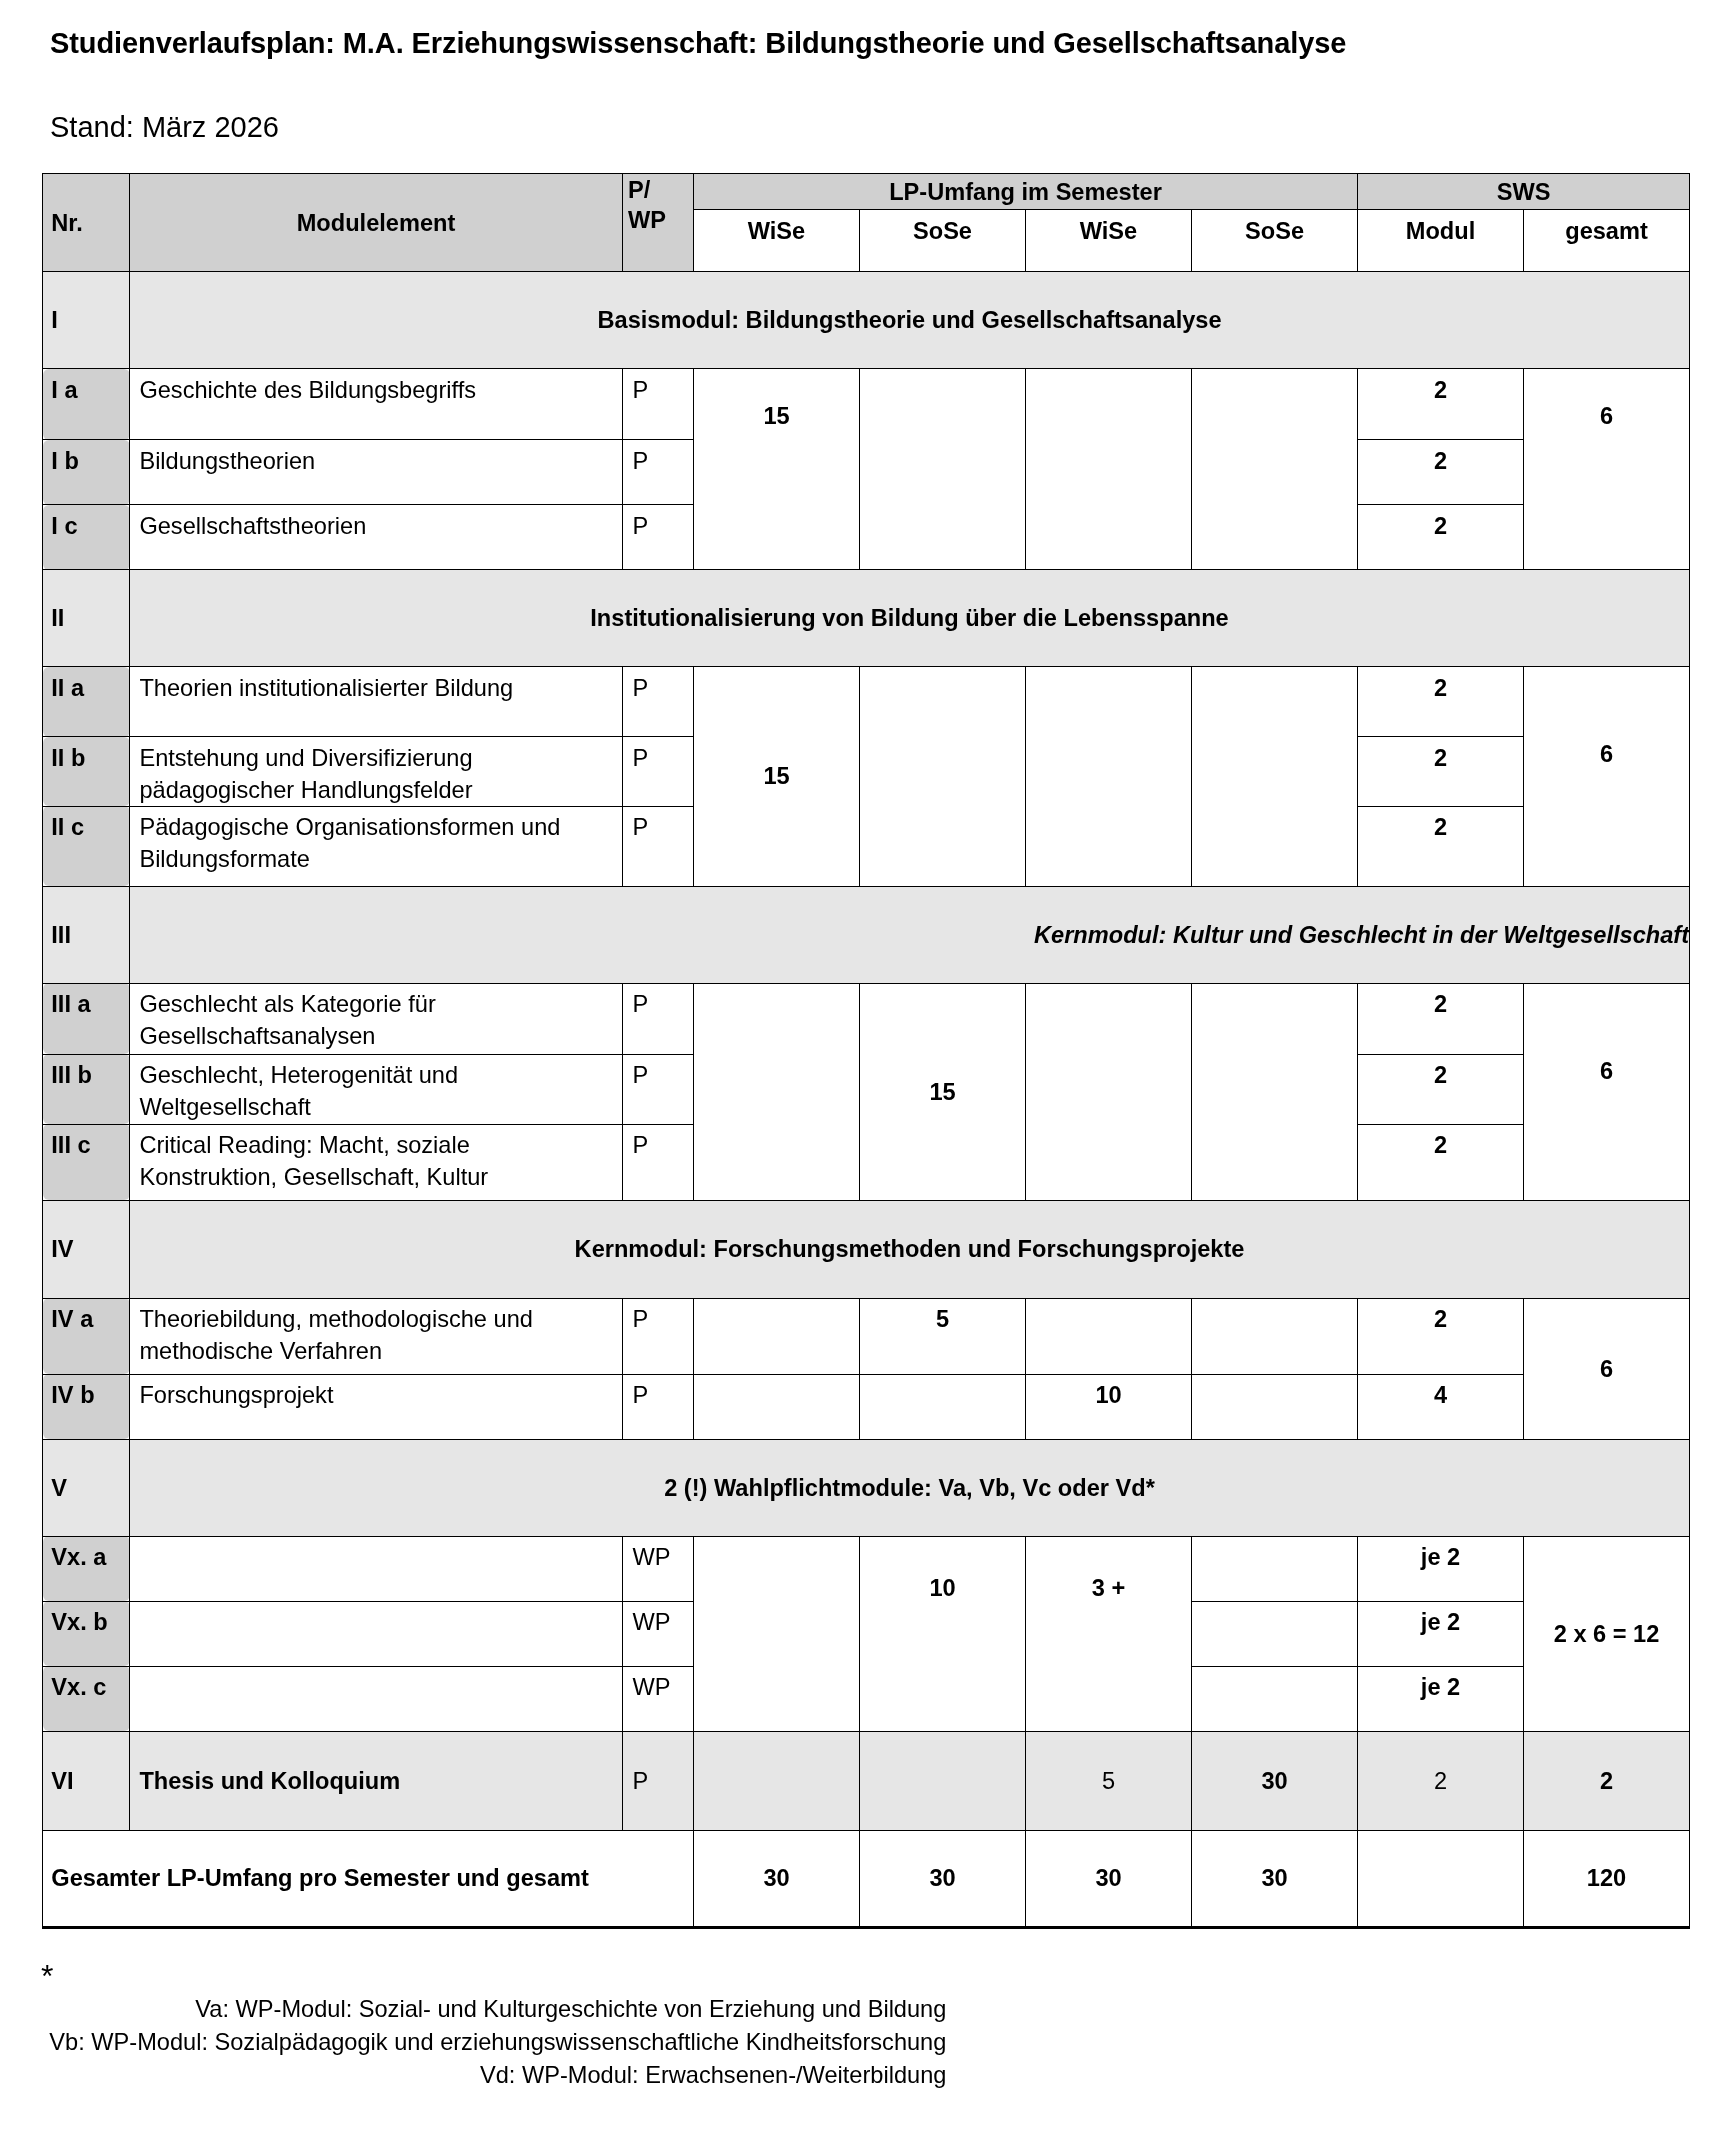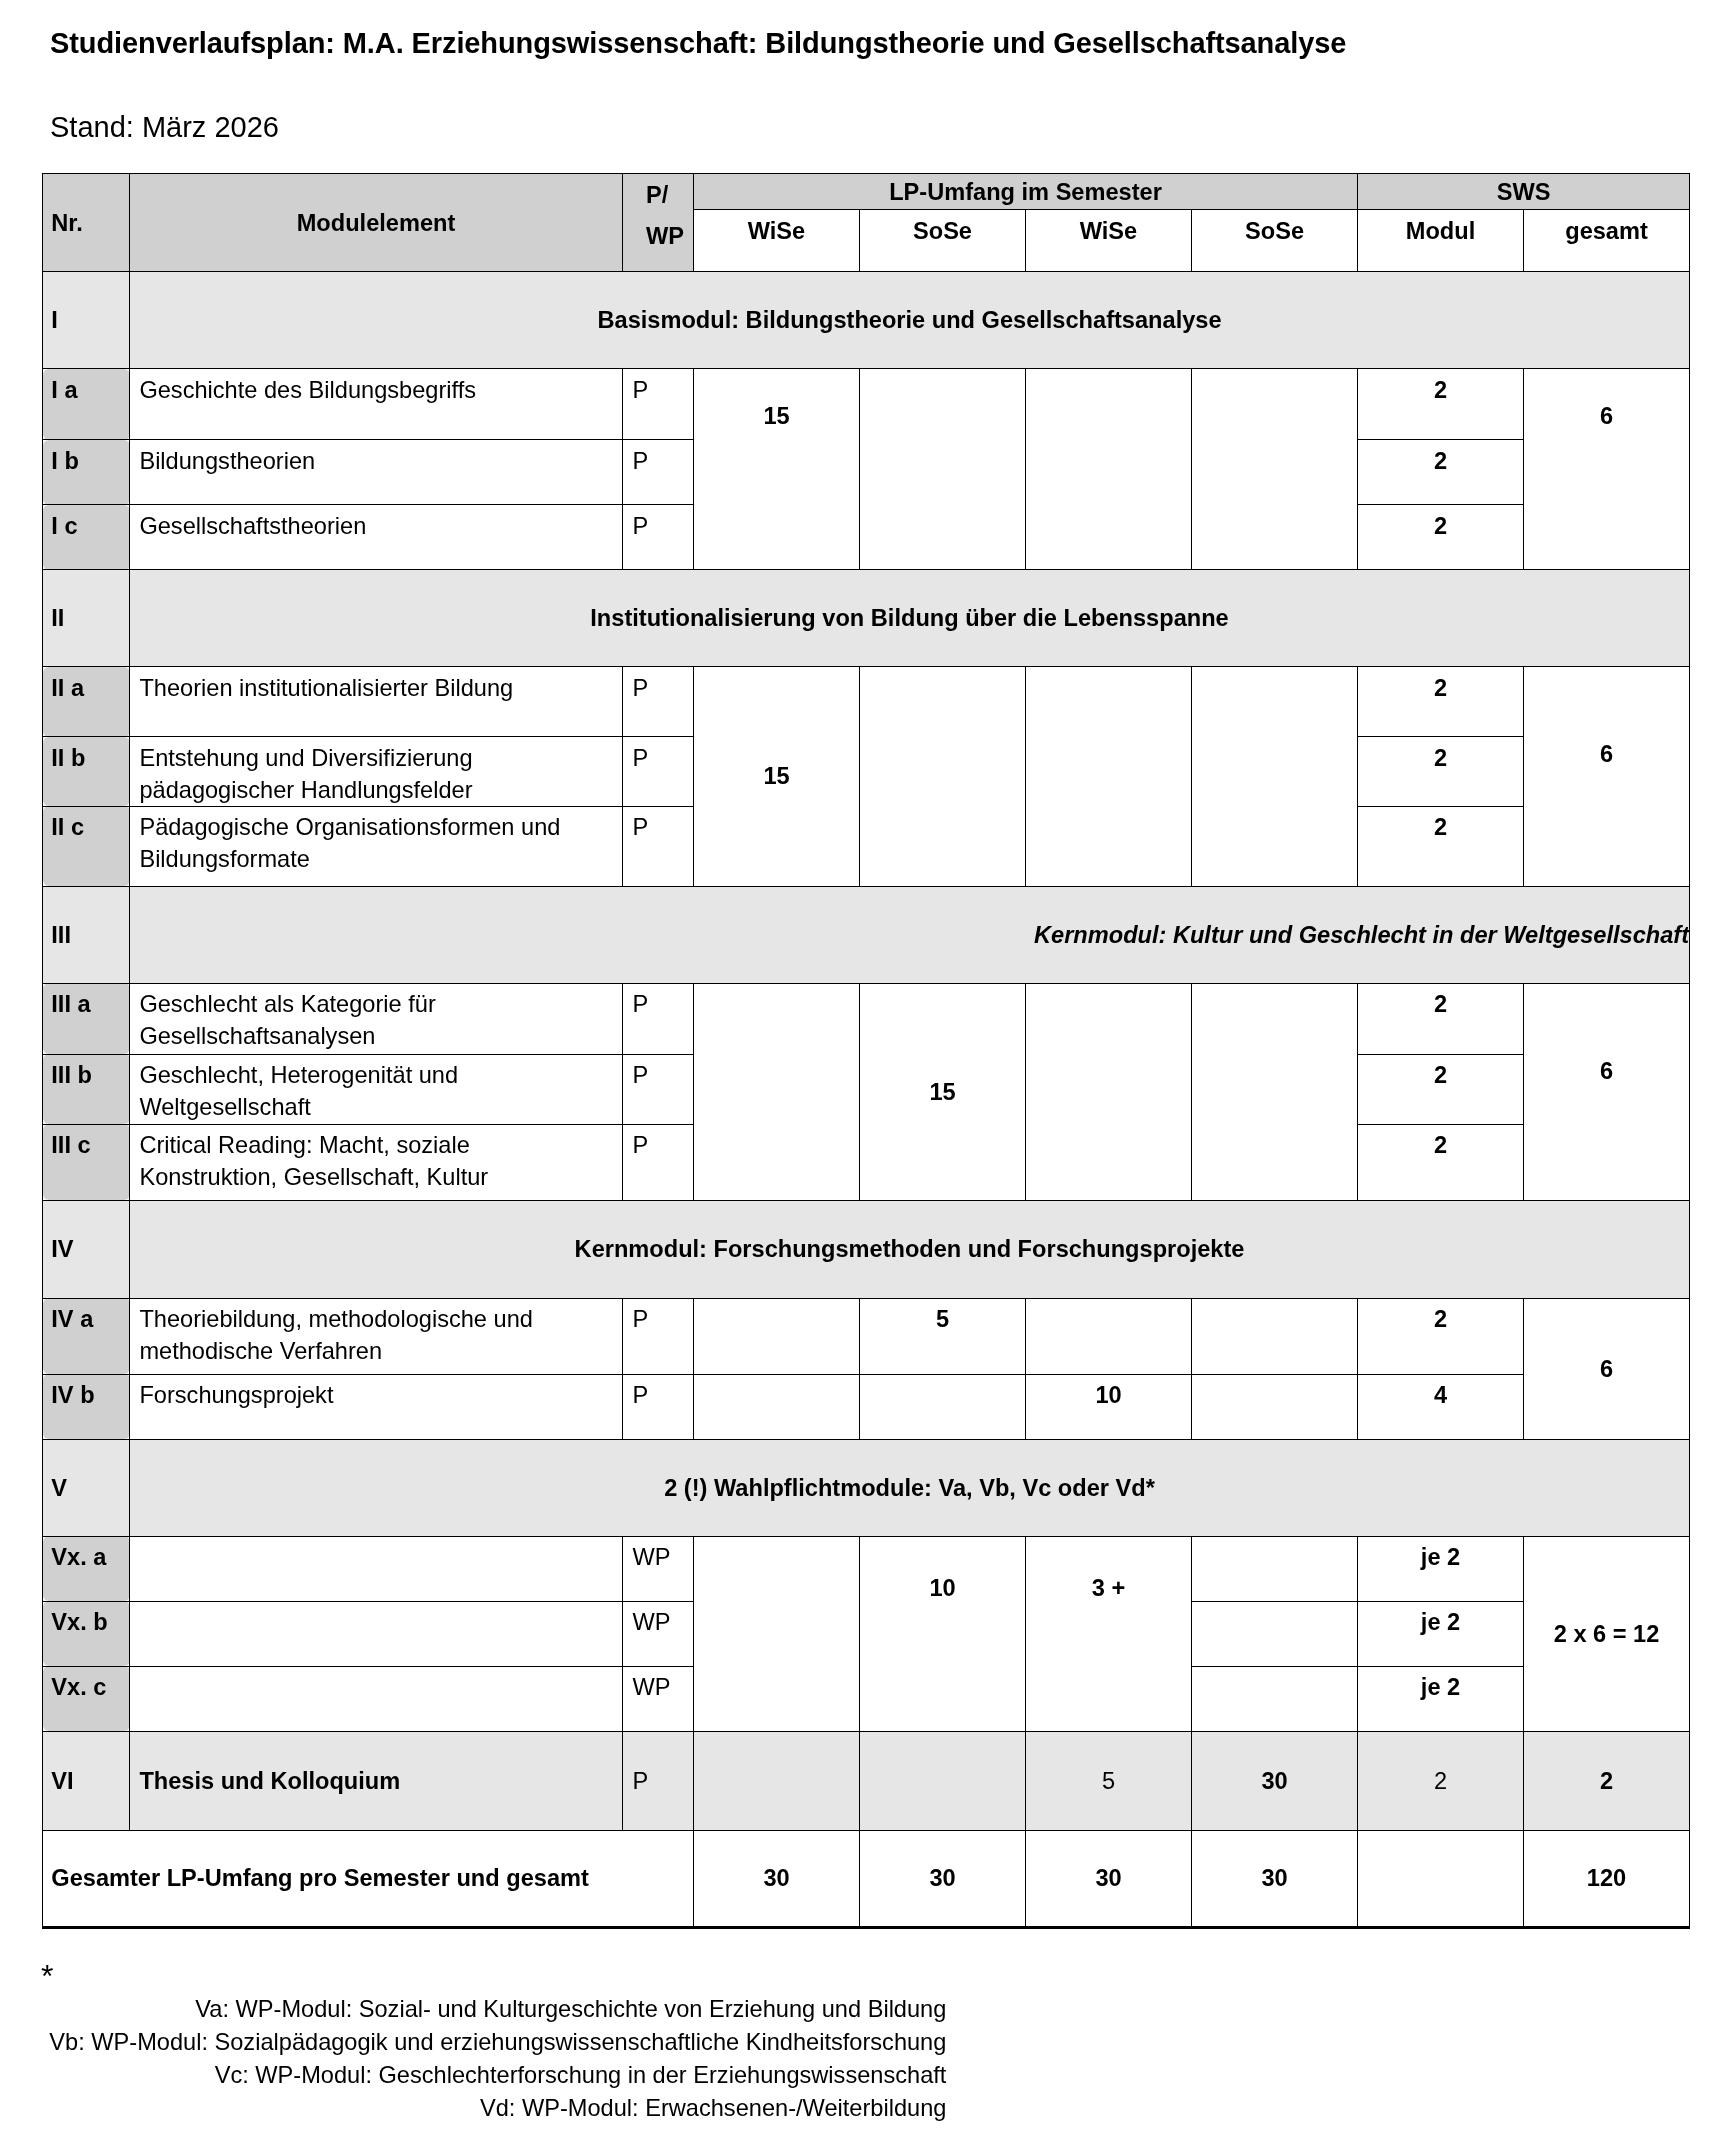--- a/index.html
+++ b/index.html
@@ -39,21 +39,21 @@
       <col style="width:166px">
       <col style="width:166px">
     <col style="width:166px">
       <col style="width:166px">
   </colgroup>
 
   <tbody>
       <tr style="height:36px">
     <td class="hd" rowspan="2" style="vertical-align:middle;padding-left:8.3px;">Nr.</td>
     <td class="hd" rowspan="2" style="vertical-align:middle;text-align:center;">Modulelement</td>
-    <td class="hd" rowspan="2" style="padding-left:23px;padding-top:1.2px;line-height:41px;width:0;margin-left:12px;">
+    <td class="hd" rowspan="2" style="padding-left:5px;padding-top:1.2px;line-height:30px;width:0;margin-left:12px;">
           <span style="display:block;width:47px;">P/ WP</span>
         </td>
     <td class="hd" colspan="4" style="text-align:center;vertical-align:middle;">LP-Umfang im Semester</td>
     <td class="hd" colspan="2" style="text-align:center;vertical-align:middle;">SWS</td>
   </tr>
   <tr style="height:62px">
     <td class="ctop">WiSe</td>
     <td class="ctop">SoSe</td>
     <td class="ctop">WiSe</td>
     <td class="ctop">SoSe</td>
@@ -222,16 +222,15 @@
     <td class="cmid" style="border-bottom-width:3.5px;"></td>
     <td class="cmid" style="border-bottom-width:3.5px;">120</td>
   </tr>
 </tbody>
   </table>
 
 <div class="footnote">
   <span class="star">*</span>
   <span class="fn-line">Va: WP-Modul: Sozial- und Kulturgeschichte von Erziehung und Bildung</span>
   <span class="fn-line">Vb: WP-Modul: Sozialpädagogik und erziehungswissenschaftliche Kindheitsforschung</span>
-  <span class="fn-line">Vc: WP-Modul: Geschlechterforschung in der Erziehungswissenschaft</span>
   <span class="fn-line">Vd: WP-Modul: Erwachsenen-/Weiterbildung</span>
 </div>
 
 
 </body></html>

